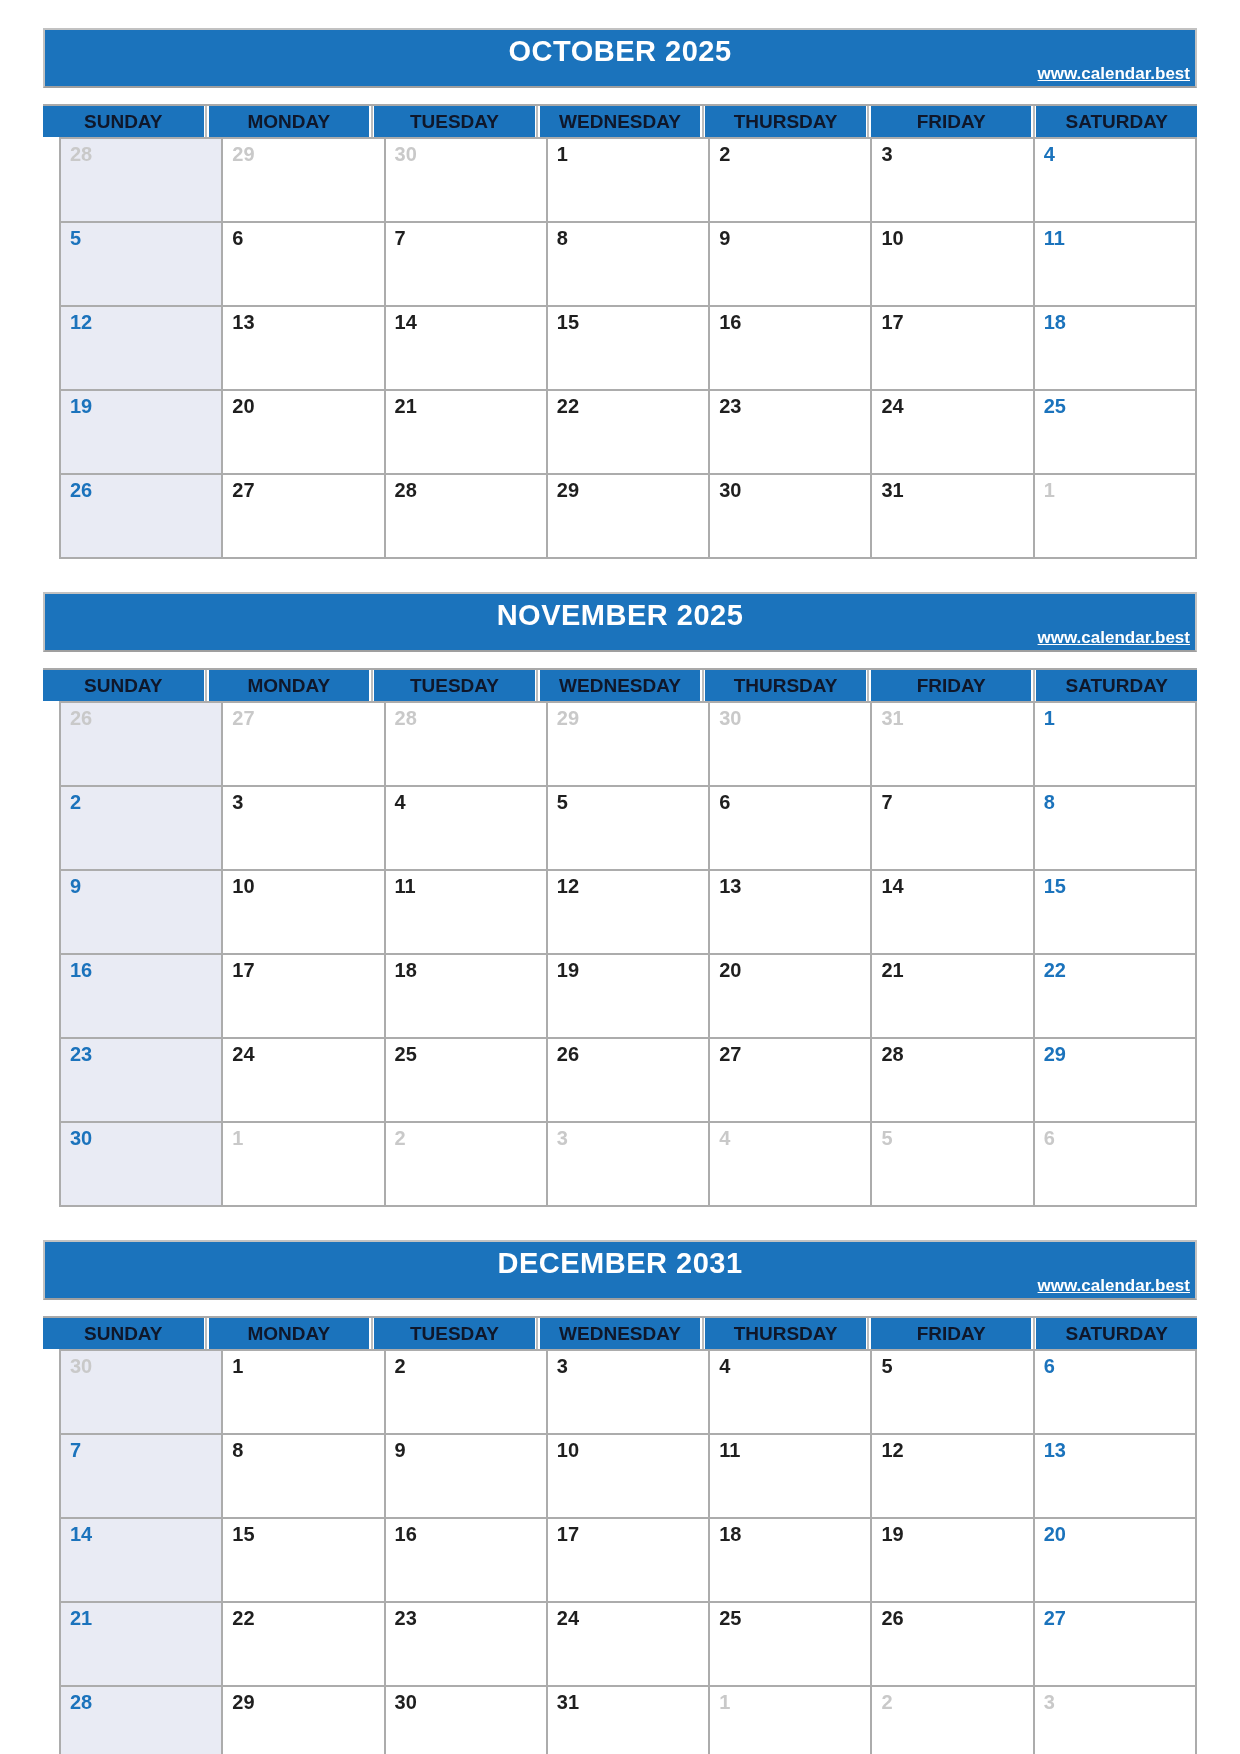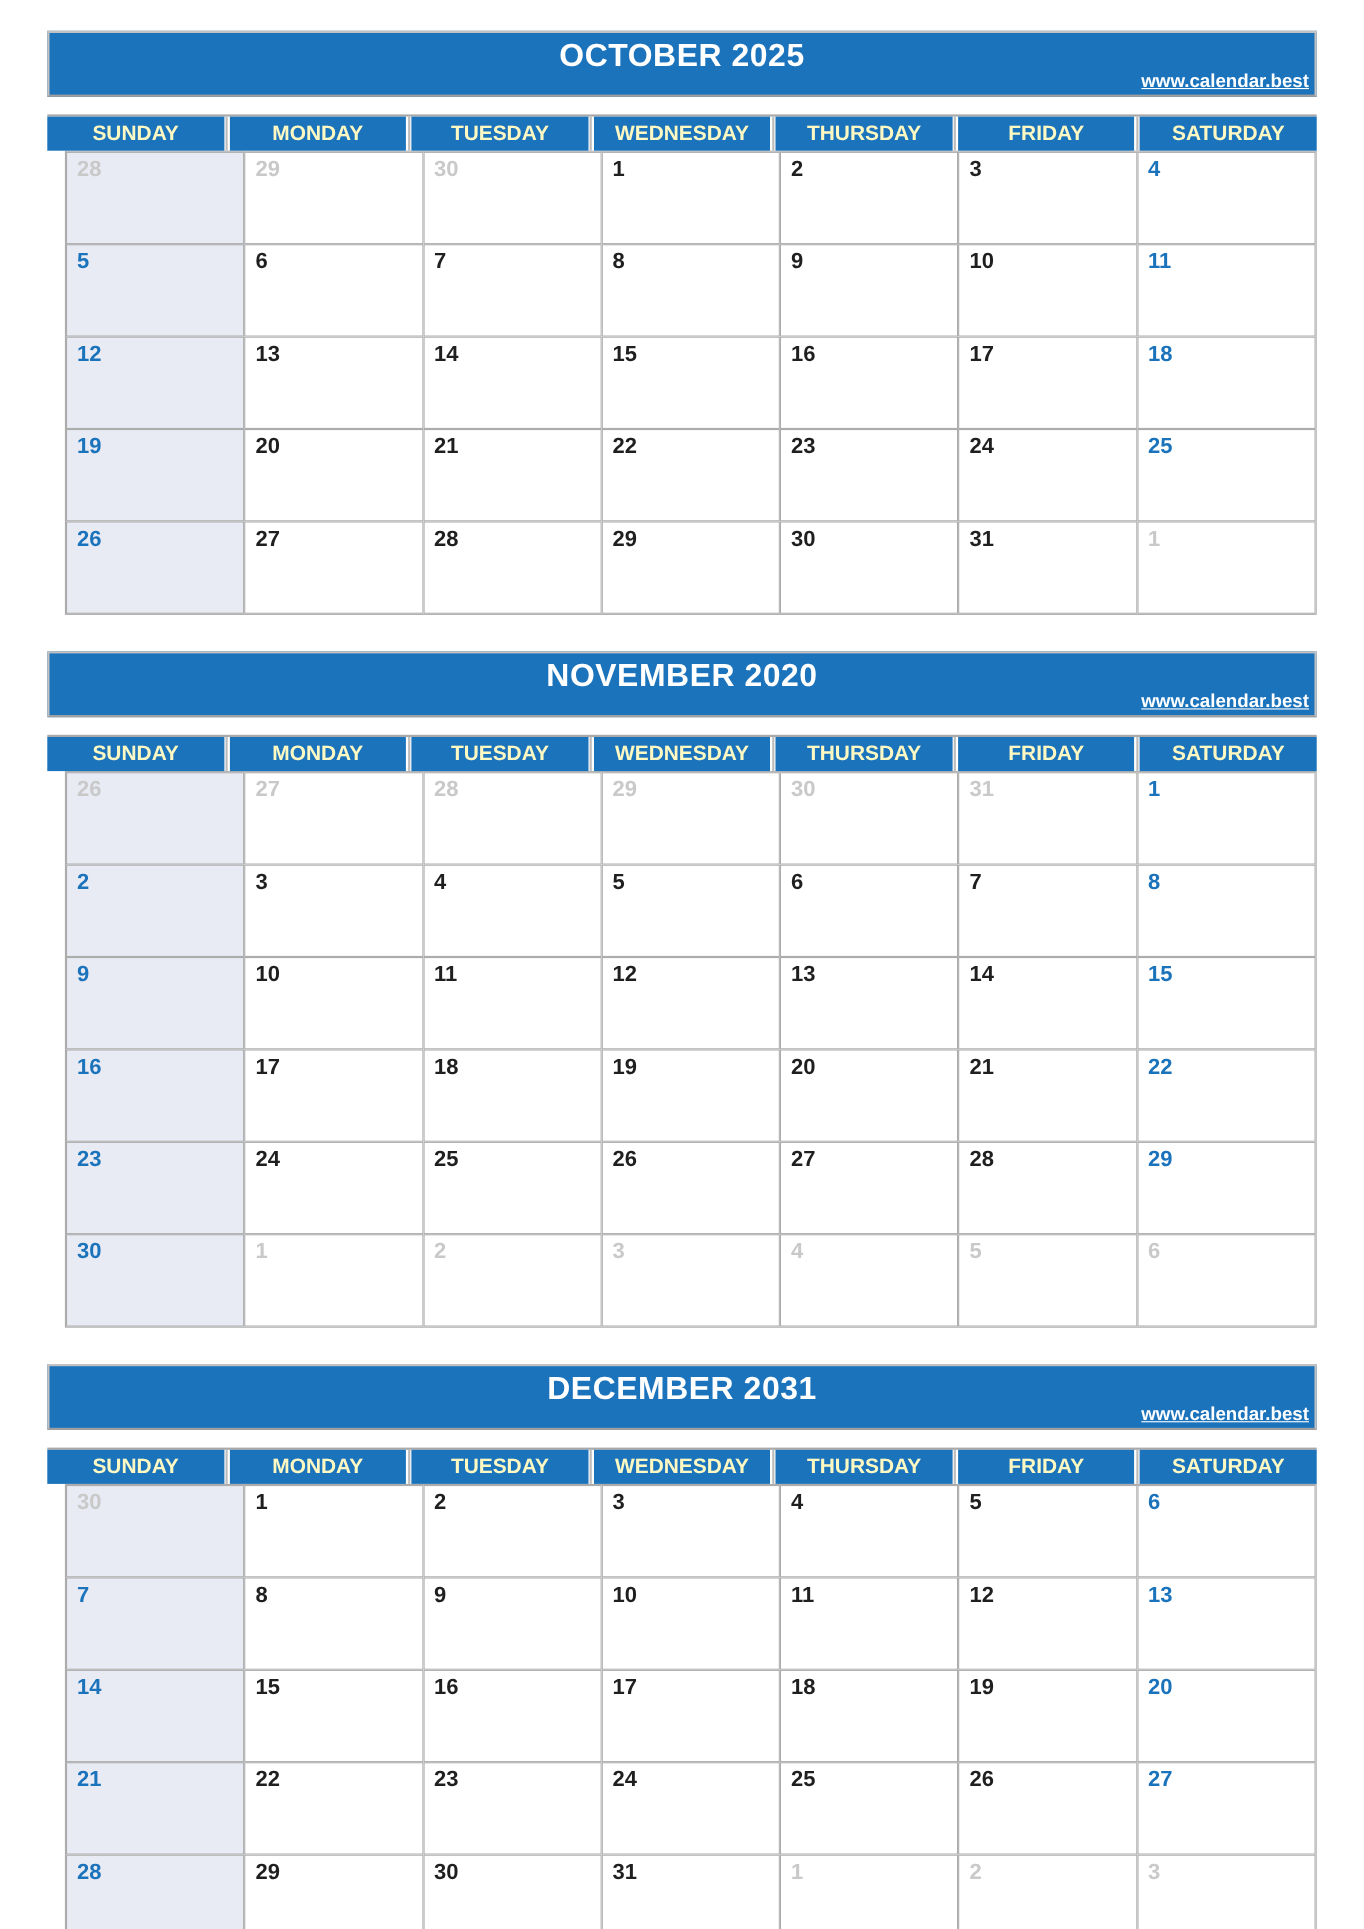--- a/index.html
+++ b/index.html
@@ -48,21 +48,21 @@
   
   .weekday-row{
     display:grid;
     grid-template-columns:repeat(7,1fr);
     column-gap:5px;
     border-top:2px solid #a9a9a9;
   }
   .weekday-cell{
     position:relative;
     background:var(--blue);
-    color:#fef9c3;
+    color:#0f172a;
     height:31px;
     line-height:31px;
     text-align:center;
     font-size:19px;
     font-weight:bold;
   }
   .weekday-cell + .weekday-cell::before{
     content:"";
     position:absolute;
     left:-3.5px;top:0;height:100%;width:2px;
@@ -144,21 +144,21 @@
           <div class="day-cell"><span class="day-number num-day">28</span></div>
           <div class="day-cell"><span class="day-number num-day">29</span></div>
           <div class="day-cell"><span class="day-number num-day">30</span></div>
           <div class="day-cell"><span class="day-number num-day">31</span></div>
           <div class="day-cell"><span class="day-number num-out">1</span></div>
         </div>
   </div>
 
   <div class="month">
     <div class="title-bar">
-      <span class="month-title">NOVEMBER 2020</span>
+      <span class="month-title">NOVEMBER 2025</span>
       <a class="site-link" href="#">www.calendar.best</a>
     </div>
     <div class="weekday-row">
           <div class="weekday-cell">SUNDAY</div>
           <div class="weekday-cell">MONDAY</div>
           <div class="weekday-cell">TUESDAY</div>
           <div class="weekday-cell">WEDNESDAY</div>
           <div class="weekday-cell">THURSDAY</div>
           <div class="weekday-cell">FRIDAY</div>
           <div class="weekday-cell">SATURDAY</div>

